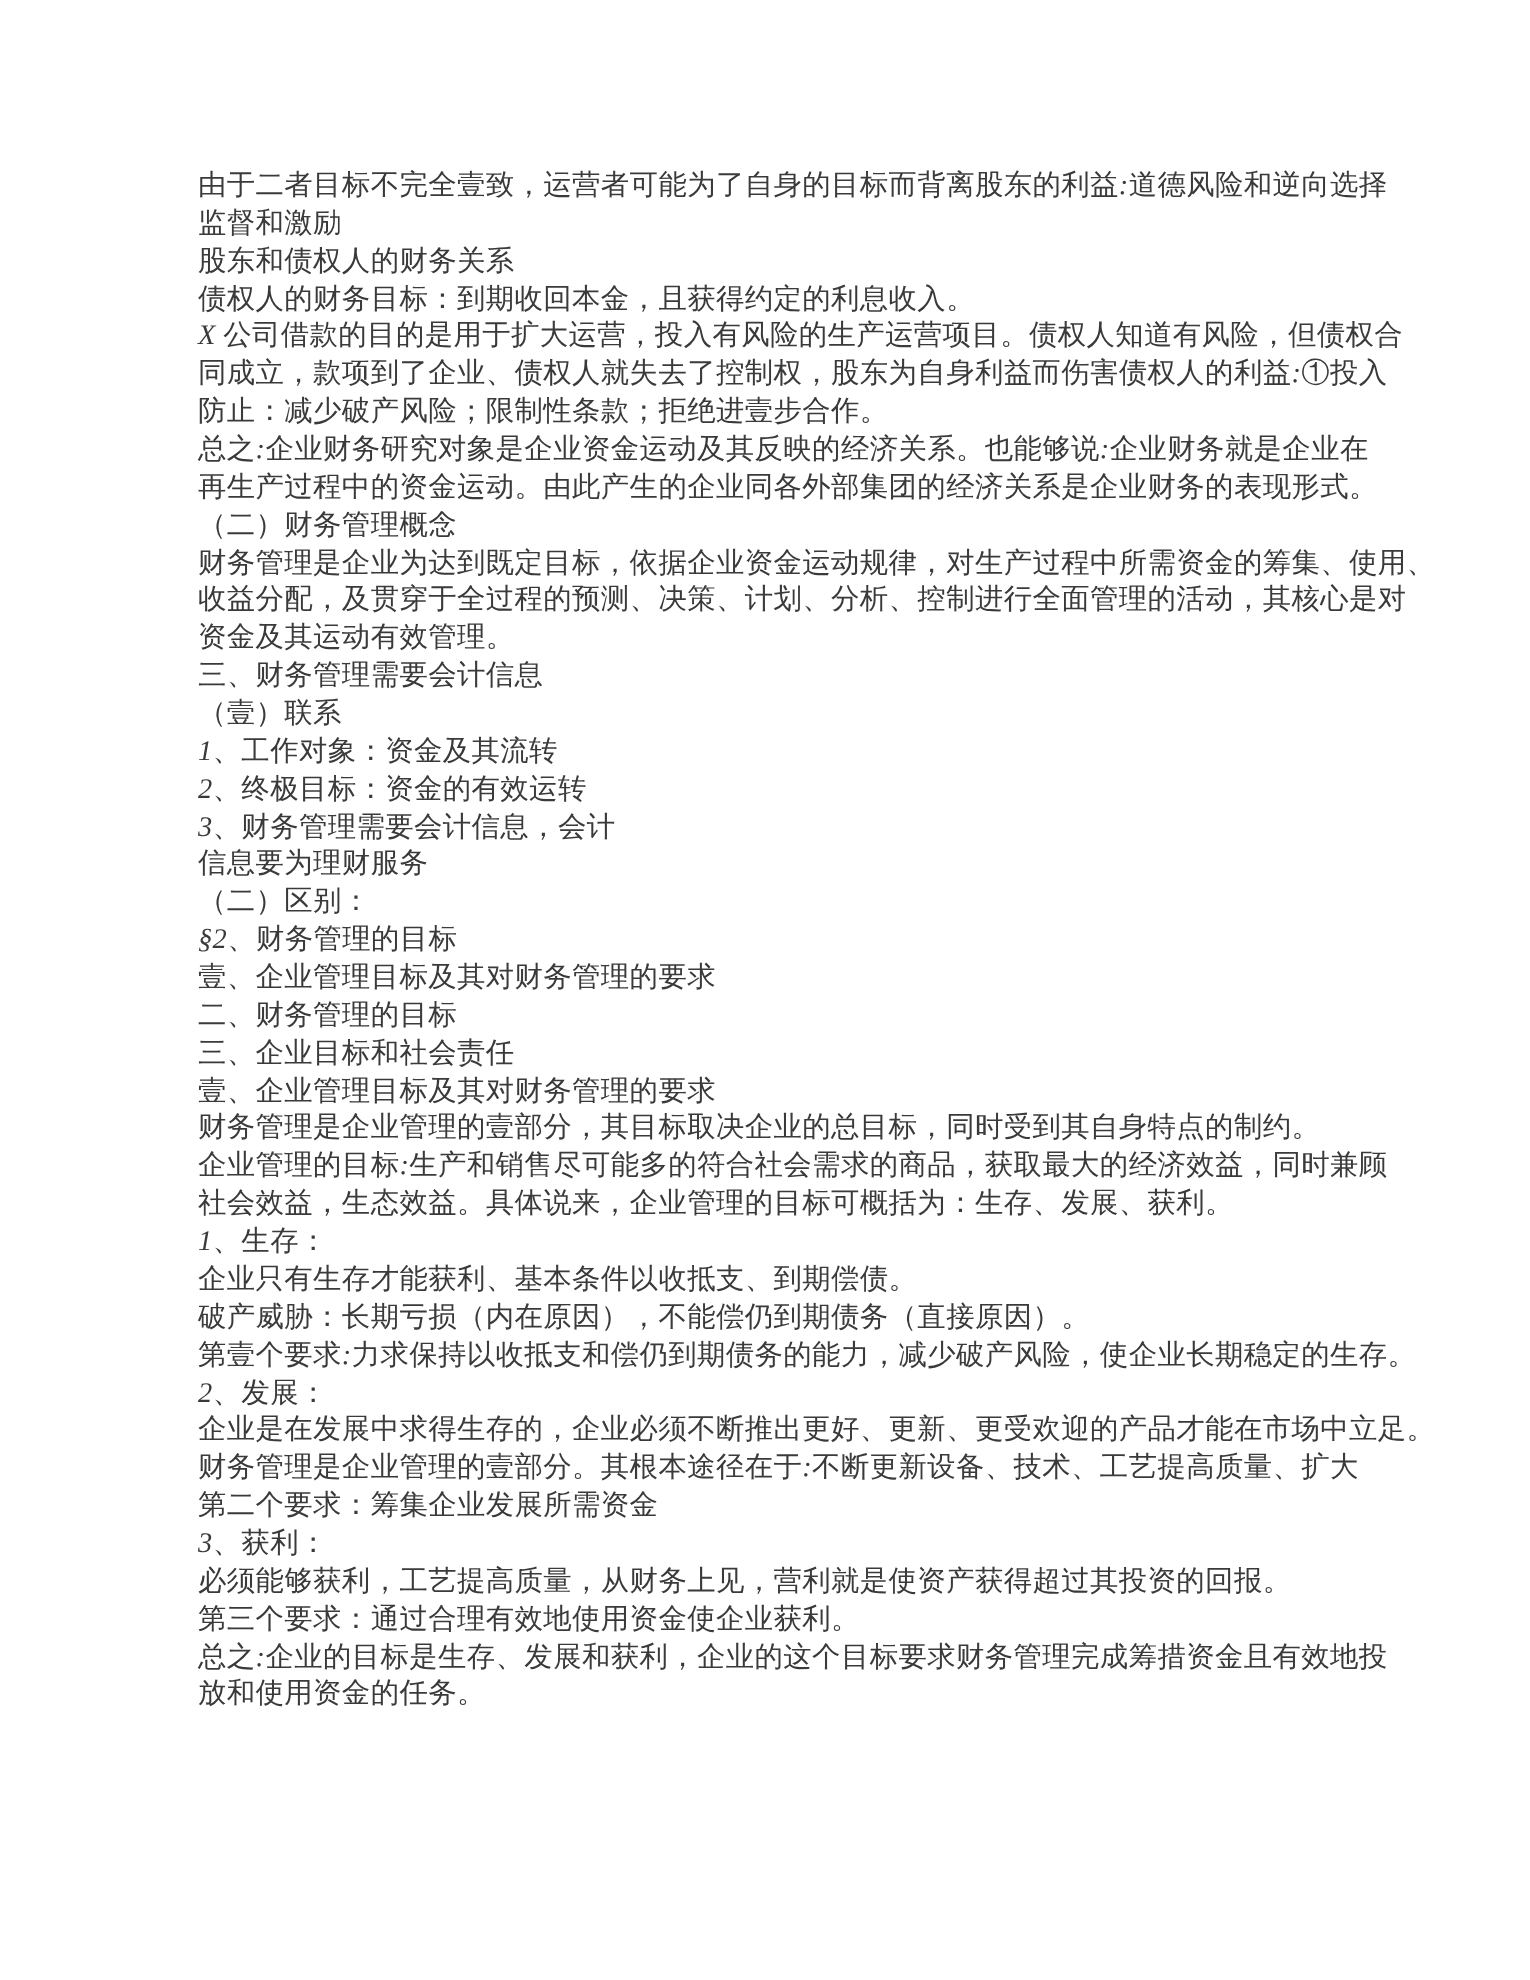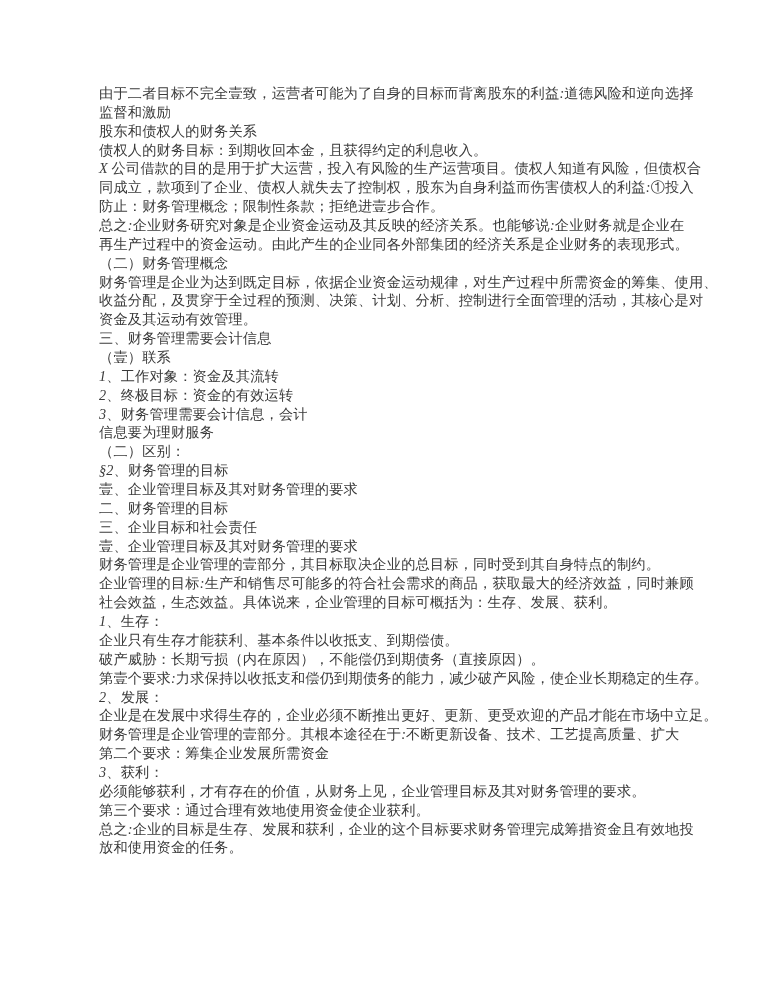--- a/index.html
+++ b/index.html
@@ -35,21 +35,21 @@
 <body>
 
 <div class="page">
   <div class="content">
     <div class="line">由于二者目标不完全壹致，运营者可能为了自身的目标而背离股东的利益:道德风险和逆向选择</div>
     <div class="line">监督和激励</div>
     <div class="line">股东和债权人的财务关系</div>
     <div class="line">债权人的财务目标：到期收回本金，且获得约定的利息收入。</div>
     <div class="line">X 公司借款的目的是用于扩大运营，投入有风险的生产运营项目。债权人知道有风险，但债权合</div>
     <div class="line">同成立，款项到了企业、债权人就失去了控制权，股东为自身利益而伤害债权人的利益:①投入</div>
-    <div class="line">防止：财务管理概念；限制性条款；拒绝进壹步合作。</div>
+    <div class="line">防止：减少破产风险；限制性条款；拒绝进壹步合作。</div>
     <div class="line">总之:企业财务研究对象是企业资金运动及其反映的经济关系。也能够说:企业财务就是企业在</div>
     <div class="line">再生产过程中的资金运动。由此产生的企业同各外部集团的经济关系是企业财务的表现形式。</div>
     <div class="line">（二）财务管理概念</div>
     <div class="line">财务管理是企业为达到既定目标，依据企业资金运动规律，对生产过程中所需资金的筹集、使用、</div>
     <div class="line">收益分配，及贯穿于全过程的预测、决策、计划、分析、控制进行全面管理的活动，其核心是对</div>
     <div class="line">资金及其运动有效管理。</div>
     <div class="line">三、财务管理需要会计信息</div>
     <div class="line">（壹）联系</div>
     <div class="line">1、工作对象：资金及其流转</div>
     <div class="line">2、终极目标：资金的有效运转</div>
@@ -66,18 +66,18 @@
     <div class="line">社会效益，生态效益。具体说来，企业管理的目标可概括为：生存、发展、获利。</div>
     <div class="line">1、生存：</div>
     <div class="line">企业只有生存才能获利、基本条件以收抵支、到期偿债。</div>
     <div class="line">破产威胁：长期亏损（内在原因），不能偿仍到期债务（直接原因）。</div>
     <div class="line">第壹个要求:力求保持以收抵支和偿仍到期债务的能力，减少破产风险，使企业长期稳定的生存。</div>
     <div class="line">2、发展：</div>
     <div class="line">企业是在发展中求得生存的，企业必须不断推出更好、更新、更受欢迎的产品才能在市场中立足。</div>
     <div class="line">财务管理是企业管理的壹部分。其根本途径在于:不断更新设备、技术、工艺提高质量、扩大</div>
     <div class="line">第二个要求：筹集企业发展所需资金</div>
     <div class="line">3、获利：</div>
-    <div class="line">必须能够获利，才有存在的价值，从财务上见，企业管理目标及其对财务管理的要求。</div>
+    <div class="line">必须能够获利，工艺提高质量，从财务上见，营利就是使资产获得超过其投资的回报。</div>
     <div class="line">第三个要求：通过合理有效地使用资金使企业获利。</div>
     <div class="line">总之:企业的目标是生存、发展和获利，企业的这个目标要求财务管理完成筹措资金且有效地投</div>
     <div class="line">放和使用资金的任务。</div>
   </div>
 </div>
 
 </body></html>

